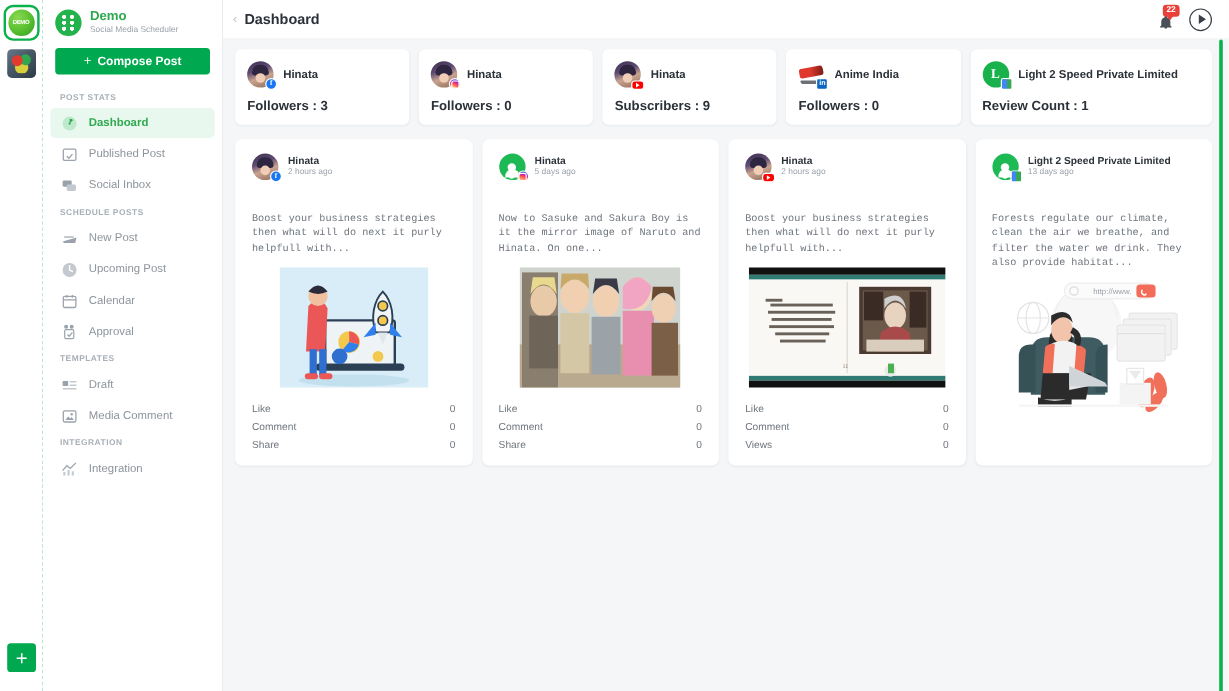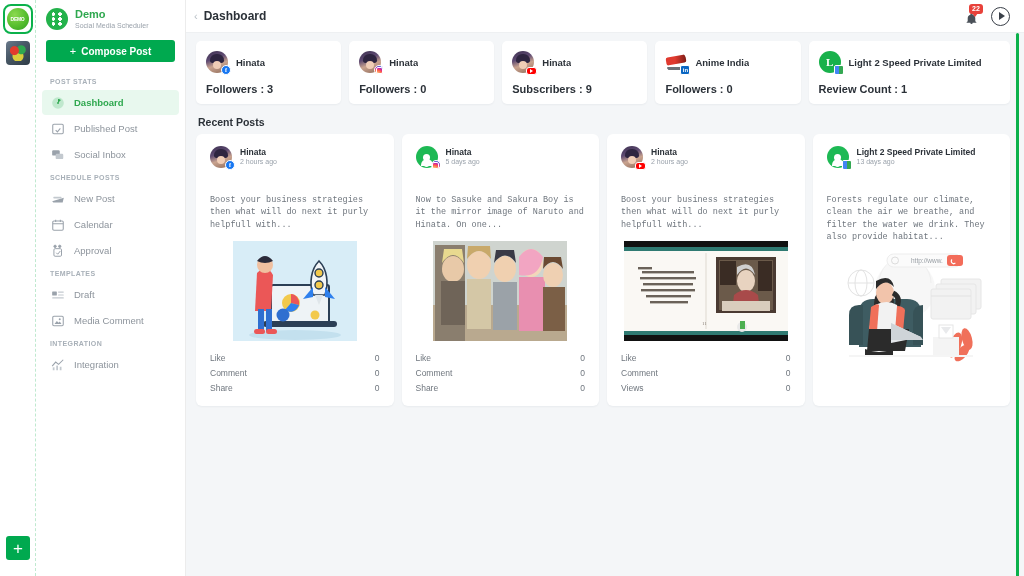--- a/index.html
+++ b/index.html
@@ -294,20 +294,29 @@
       <span class="nav-ico">
         <svg viewBox="0 0 24 24" fill="#9aa2ab">
             <path d="M2 16l20-6-2 8H4z"></path>
             <rect x="4" y="8" width="14" height="3" rx="1" fill="#c3c9cf"></rect>
           </svg>
       </span>
       <span>New Post</span>
     </div>
     <div class="nav-item">
       <span class="nav-ico">
+        <svg viewBox="0 0 24 24">
+            <circle cx="12" cy="12" r="10" fill="#c3c9cf"></circle>
+            <path d="M12 6v6l4 2" stroke="#fff" stroke-width="2" fill="none" stroke-linecap="round"></path>
+          </svg>
+      </span>
+      <span>Upcoming Post</span>
+    </div>
+    <div class="nav-item">
+      <span class="nav-ico">
         <svg viewBox="0 0 24 24" fill="none" stroke="#9aa2ab" stroke-width="1.8">
             <rect x="3" y="5" width="18" height="16" rx="2"></rect>
             <path d="M3 10h18M8 3v4M16 3v4"></path>
           </svg>
       </span>
       <span>Calendar</span>
     </div>
     <div class="nav-item">
       <span class="nav-ico">
         <svg viewBox="0 0 24 24" fill="none" stroke="#9aa2ab" stroke-width="1.7">
@@ -425,21 +434,20 @@
             <div class="av">
               <div class="av-img av-l2s">L</div>
               <span class="badge-ico gmb"></span>
             </div>
             <div class="pc-name">Light 2 Speed Private Limited</div>
           </div>
           <div class="pc-stat">Review Count : 1</div>
         </div>
       </div>
 
-      <div class="section-title">Recent Posts</div>
       <div class="posts-row">
 
         <div class="post-card">
           <div class="post-head">
             <div class="av">
               <div class="av-img av-hinata"></div>
               <span class="badge-ico fb">f</span>
             </div>
             <div class="post-meta">
               <div class="post-author">Hinata</div>

